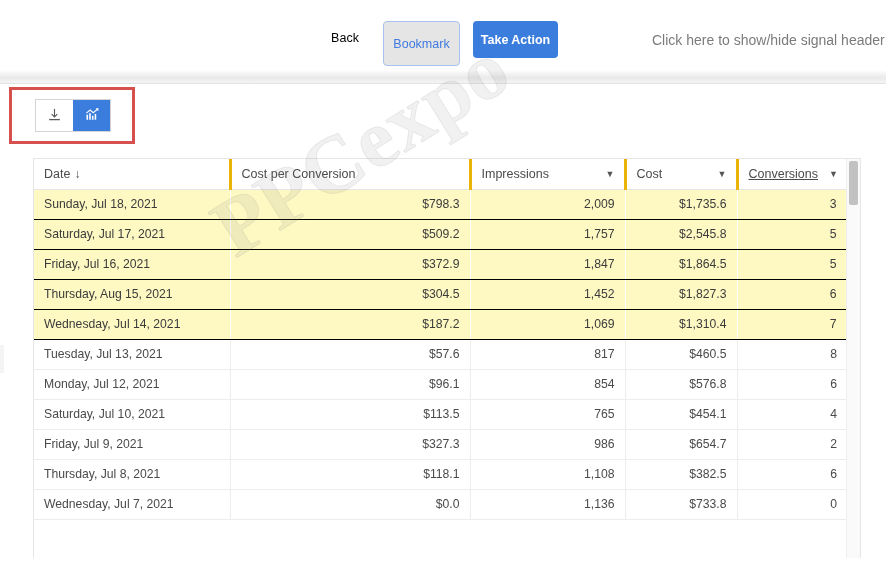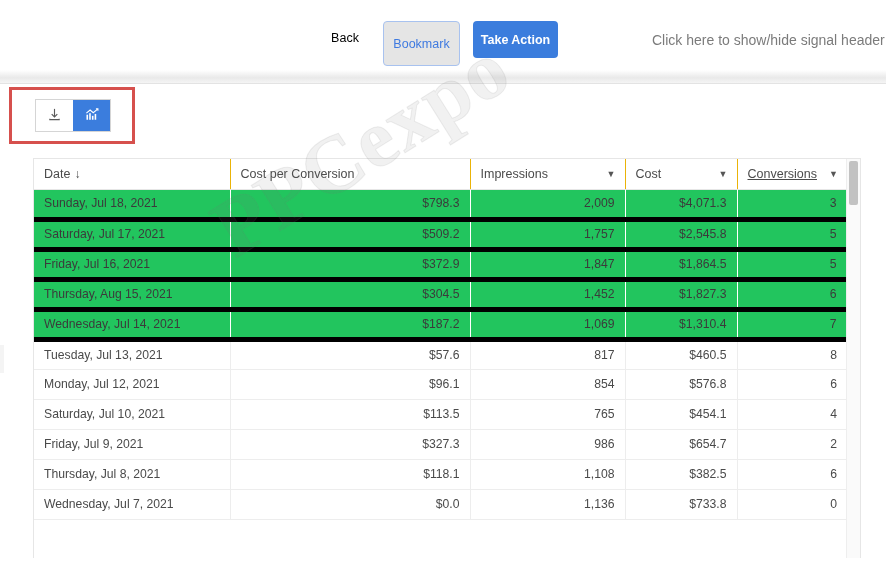--- a/index.html
+++ b/index.html
@@ -78,21 +78,21 @@
     background:#fff;
     border:1px solid #e6e6e6; border-bottom:none;
     overflow:hidden;
   }
   table { border-collapse:collapse; width:813px; table-layout:fixed; }
   thead th {
     height:30px;
     font-size:12.5px; font-weight:normal; color:#4b4b4b;
     background:#ffffff;
     border-bottom:1px solid #e6e6e6;
-    border-right:1px solid #eab308;
+    border-right:3px solid #eab308;
     padding:0 10px;
     text-align:left;
     vertical-align:middle;
     position:relative;
   }
   thead th:last-child { border-right:none;text-decoration:underline; }
   th .caret {
     position:absolute; right:9px; top:50%; transform:translateY(-50%);
     font-size:9px; color:#555;
   }
@@ -106,23 +106,23 @@
     padding:0 10px;
     vertical-align:middle;
     white-space:nowrap;
     background:#ffffff;
   }
   tbody td:last-child { border-right:none; }
   td.num { text-align:right; }
   td.date { text-align:left; }
 
   tr.alert td {
-    background:#22c55e;
+    background:#fef9c3;
     color:#3b3b3b;
-    border-bottom:5px solid #000000;
+    border-bottom:1px solid #000000;
     border-right:1px solid #ffffff;
   }
   tr.alert td:last-child { border-right:1px solid #ededed; }
 
   
   col.c-date  { width:196px; }
   col.c-cpc   { width:240px; }
   col.c-impr  { width:155px; }
   col.c-cost  { width:112px; }
   col.c-conv  { width:110px; }
@@ -226,21 +226,21 @@
             <span>Conversions</span>
             <span class="caret">▼</span>
           </th>
         </tr>
       </thead>
       <tbody id="tbody">
           <tr class="alert">
             <td class="date">Sunday, Jul 18, 2021</td>
             <td class="num">$798.3</td>
             <td class="num">2,009</td>
-            <td class="num">$4,071.3</td>
+            <td class="num">$1,735.6</td>
             <td class="num">3</td>
           </tr>
           <tr class="alert">
             <td class="date">Saturday, Jul 17, 2021</td>
             <td class="num">$509.2</td>
             <td class="num">1,757</td>
             <td class="num">$2,545.8</td>
             <td class="num">5</td>
           </tr>
           <tr class="alert">

